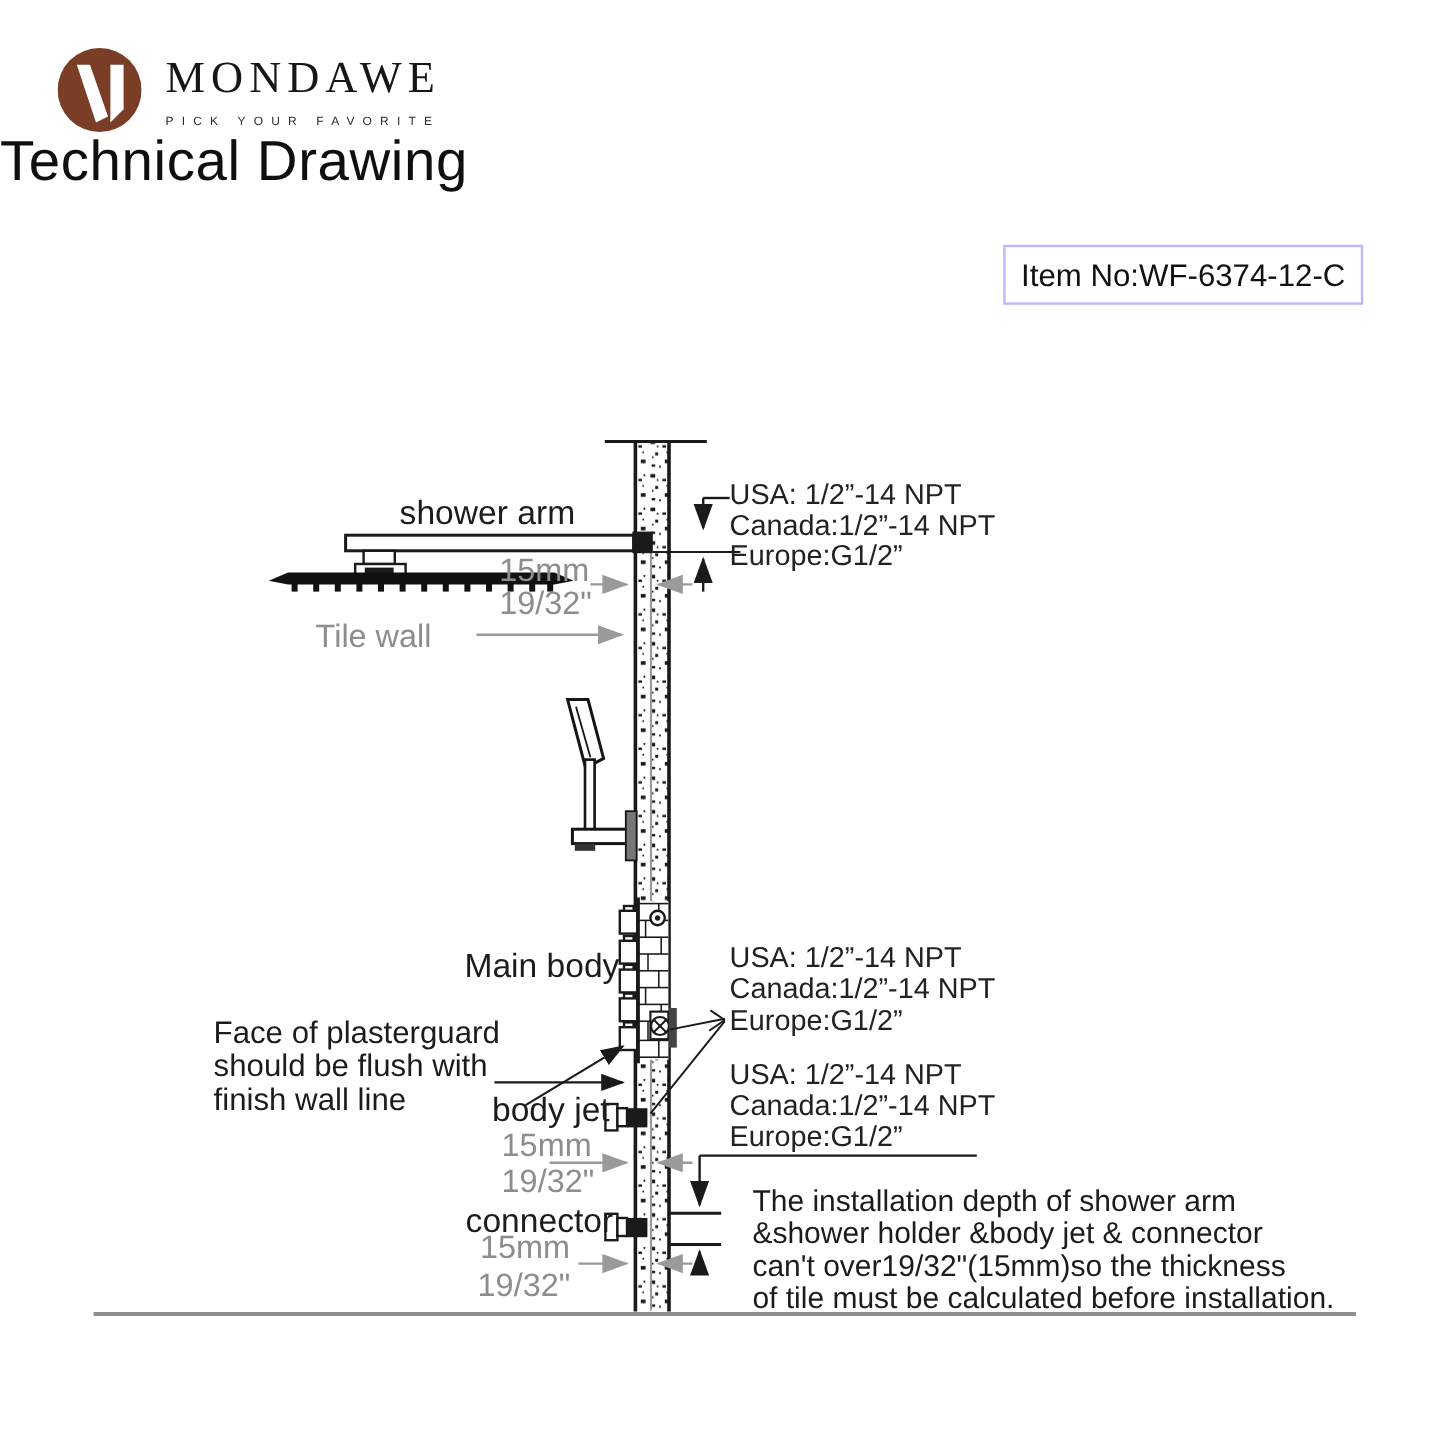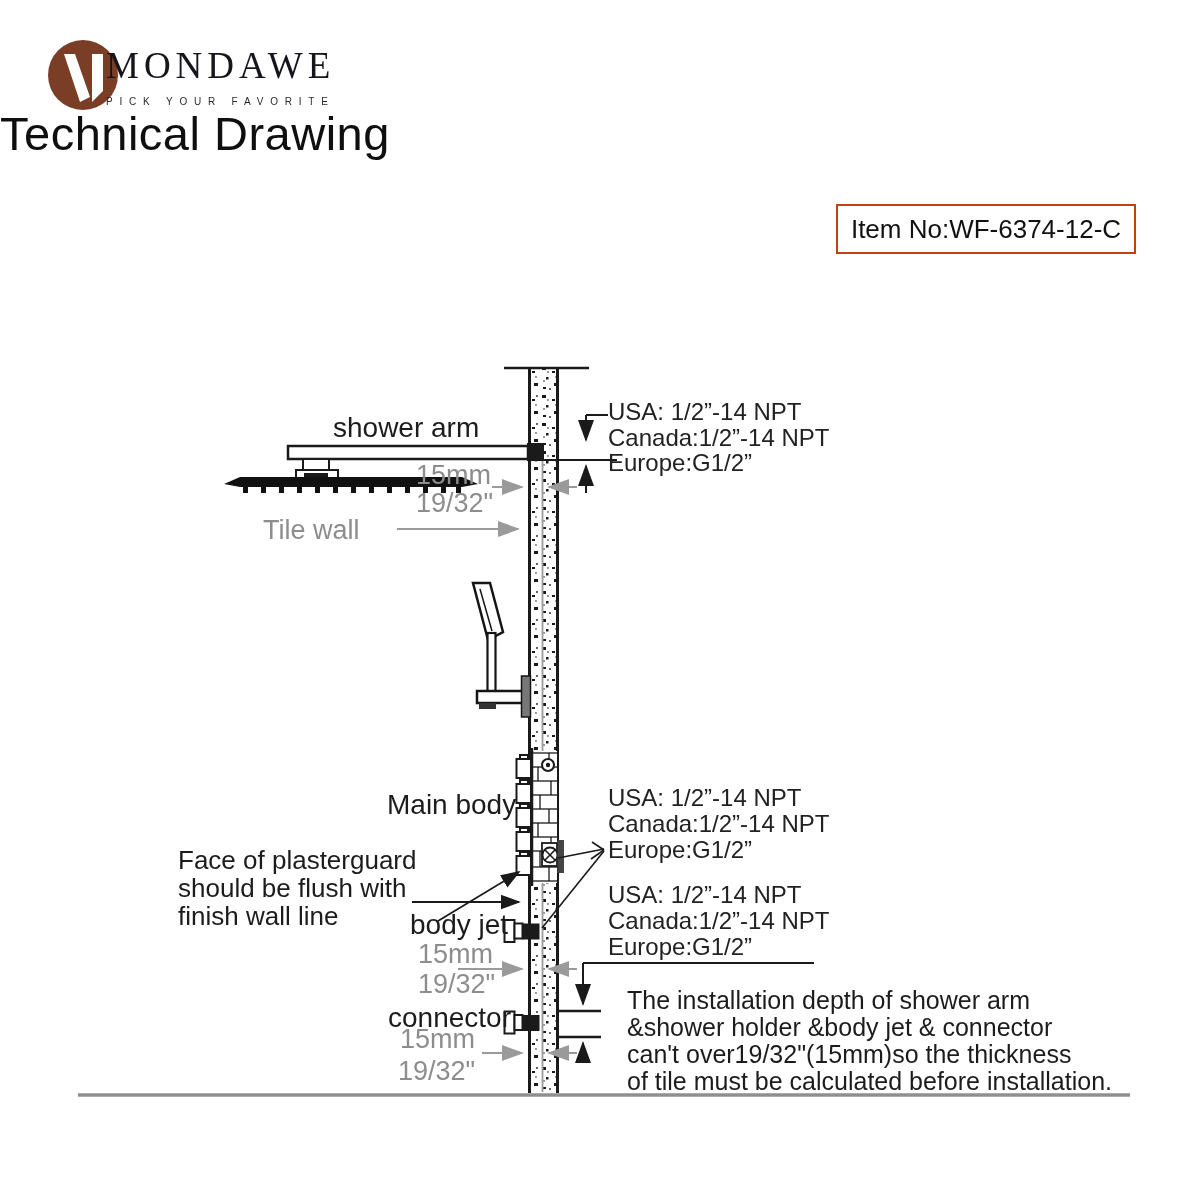--- a/index.html
+++ b/index.html
@@ -1,35 +1,35 @@
 <!DOCTYPE html>
 <html><head>
 <meta charset="utf-8">
 <style>
   html,body{margin:0;padding:0;}
   body{
     width:1200px;height:1200px;position:relative;background:#ffffff;
     font-family:"Liberation Sans", sans-serif;color:#1a1a1a;overflow:hidden;
   }
   .logo-wrap{position:absolute;left:48px;top:40px;width:70px;height:70px;}
-  .brand-text{position:absolute;left:106px;top:44px;}
+  .brand-text{position:absolute;left:138px;top:44px;}
   .brand-name{
     font-family:"Liberation Serif", serif;font-size:37px;letter-spacing:5px;
     color:#15151b;white-space:nowrap;
   }
   .brand-tagline{
     font-size:10px;letter-spacing:6.8px;color:#2a2a2a;margin-top:9px;white-space:nowrap;
   }
   .page-title{
     position:absolute;left:0;top:106px;width:100%;text-align:left;
     font-size:47px;color:#0f0f0f;letter-spacing:0.5px;
   }
   .item-box{
     position:absolute;left:836px;top:204px;width:296px;height:46px;
-    border:2px solid #c2410c;display:flex;align-items:center;justify-content:center;
+    border:2px solid #c4b5fd;display:flex;align-items:center;justify-content:center;
     font-size:26px;color:#111;
   }
   .diagram{position:absolute;left:0;top:0;width:1200px;height:1200px;}
   svg text{font-family:"Liberation Sans", sans-serif;}
   .lbl-black{fill:#1c1c1c;font-size:28px;}
   .lbl-gray{fill:#8d8d8d;font-size:27px;}
   .lbl-spec{fill:#222;font-size:24px;}
   .lbl-note{fill:#1c1c1c;font-size:25px;}
   .lbl-plaster{fill:#1c1c1c;font-size:26px;}
 </style>

